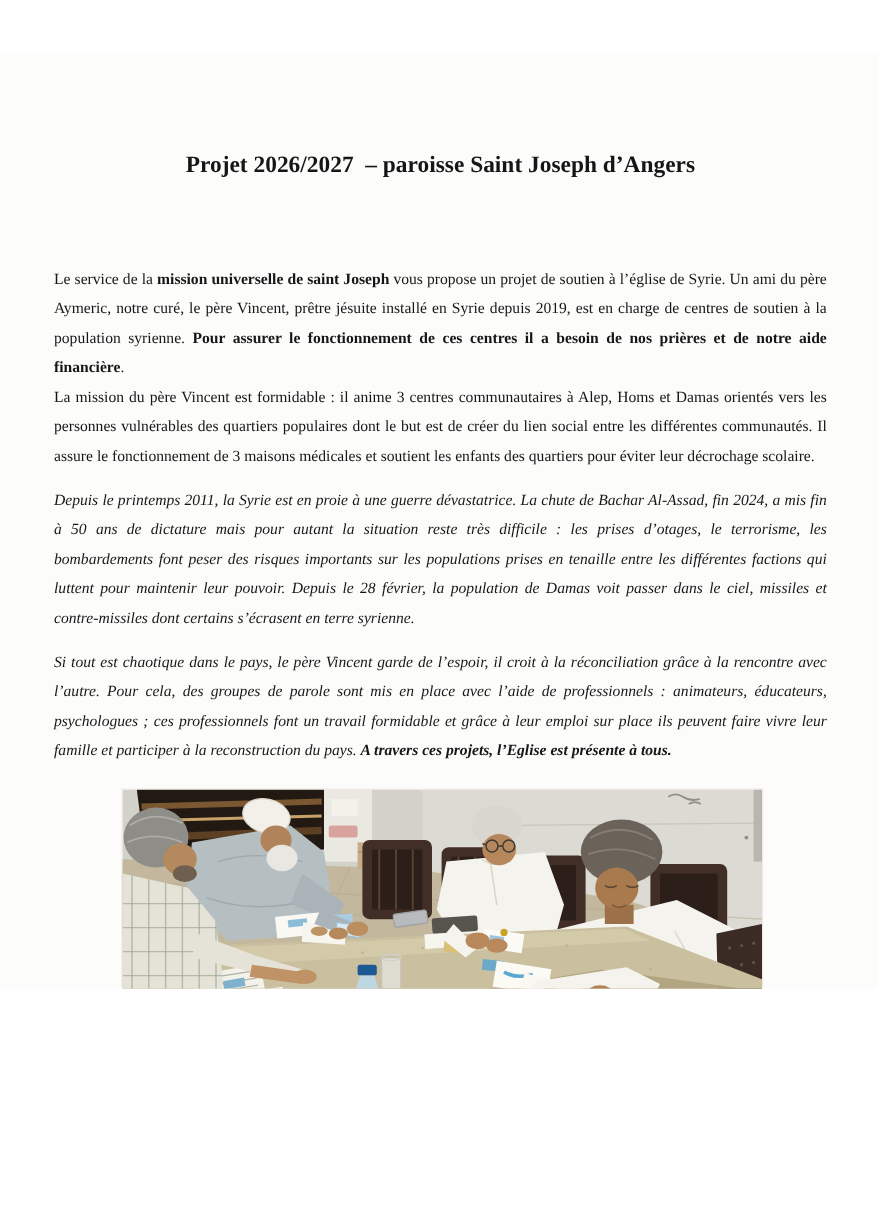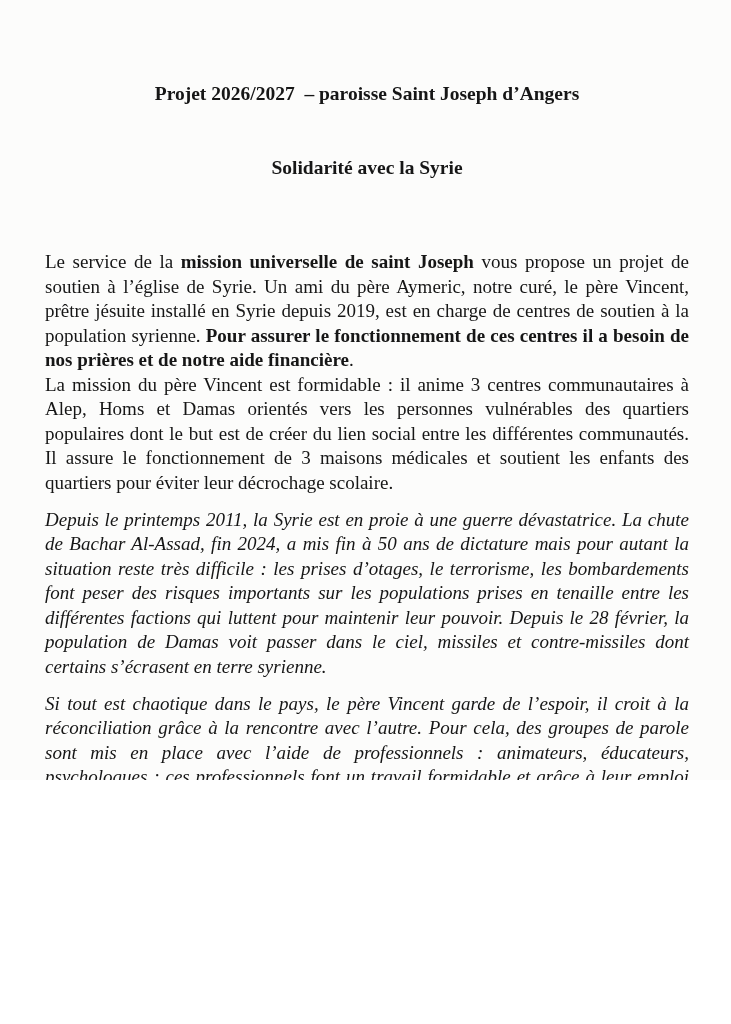--- a/index.html
+++ b/index.html
@@ -1,29 +1,30 @@
 <!DOCTYPE html>
 <html><head>
 <meta charset="utf-8">
 <style>
   html,body { margin:0; padding:0; background:#ffffff; }
   .page {
     width:731px; height:780px; position:relative; overflow:hidden;
     background:#fcfcfb; color:#161616;
     font-family:"Liberation Serif", serif;
+    margin-top:44px;
   }
   .content { padding:33px 42px 0 45px; }
   .doc-title {
     text-align:center; font-weight:bold;
     font-size:19.5px; line-height:24.5px;
     white-space:pre-wrap;
   }
   .body-text { margin-top:21px; }
   p.para {
-    margin:0; font-size:19px; line-height:24.5px;
+    margin:0; font-size:13px; line-height:24.5px;
     text-align:justify; text-justify:inter-word;
   }
   p.para.gap { margin-top:12.5px;font-style:italic; }
   p.para b { font-weight:bold; }
   .photo-wrap { margin-top:20px; margin-left:57px; width:533px; }
   .photo {
     display:block; width:533px; height:232px;
     outline:1px solid rgba(235,200,200,0.35);
   }
   .smudge {
@@ -34,21 +35,20 @@
   }
 </style>
 </head>
 <body>
 
 <div class="page">
   <div class="content">
 
     <div class="doc-title">
       <div>Projet 2026/2027  – paroisse Saint Joseph d’Angers</div>
-      <div>Solidarité avec la Syrie</div>
     </div>
 
     <div class="body-text">
       <p class="para"><span>Le service de la </span><b>mission universelle de saint Joseph</b><span> vous propose un projet de soutien à l’église de Syrie. Un ami du père Aymeric, notre curé, le père Vincent, prêtre jésuite installé en Syrie depuis 2019, est en charge de centres de soutien à la population syrienne. </span><b>Pour assurer le fonctionnement de ces centres il a besoin de nos prières et de notre aide financière</b><span>.</span></p>
 
       <p class="para">La mission du père Vincent est formidable : il anime 3 centres communautaires à Alep, Homs et Damas orientés vers les personnes vulnérables des quartiers populaires dont le but est de créer du lien social entre les différentes communautés. Il assure le fonctionnement de 3 maisons médicales et soutient les enfants des quartiers pour éviter leur décrochage scolaire.</p>
 
       <p class="para gap">Depuis le printemps 2011, la Syrie est en proie à une guerre dévastatrice. La chute de Bachar Al-Assad, fin 2024, a mis fin à 50 ans de dictature mais pour autant la situation reste très difficile : les prises d’otages, le terrorisme, les bombardements font peser des risques importants sur les populations prises en tenaille entre les différentes factions qui luttent pour maintenir leur pouvoir. Depuis le 28 février, la population de Damas voit passer dans le ciel, missiles et contre-missiles dont certains s’écrasent en terre syrienne.</p>
 
       <p class="para gap"><span>Si tout est chaotique dans le pays, le père Vincent garde de l’espoir, il croit à la réconciliation grâce à la rencontre avec l’autre. Pour cela, des groupes de parole sont mis en place avec l’aide de professionnels : animateurs, éducateurs, psychologues ; ces professionnels font un travail formidable et grâce à leur emploi sur place ils peuvent faire vivre leur famille et participer à la reconstruction du pays. </span><b>A travers ces projets, l’Eglise est présente à tous.</b></p>

